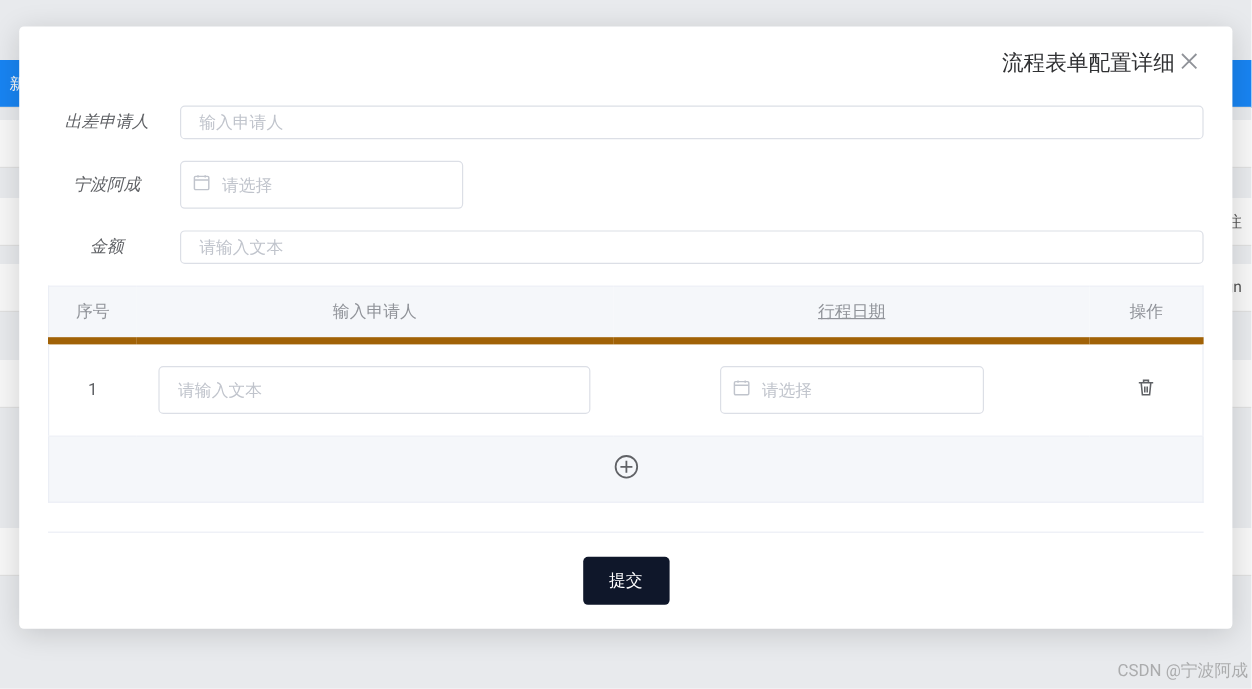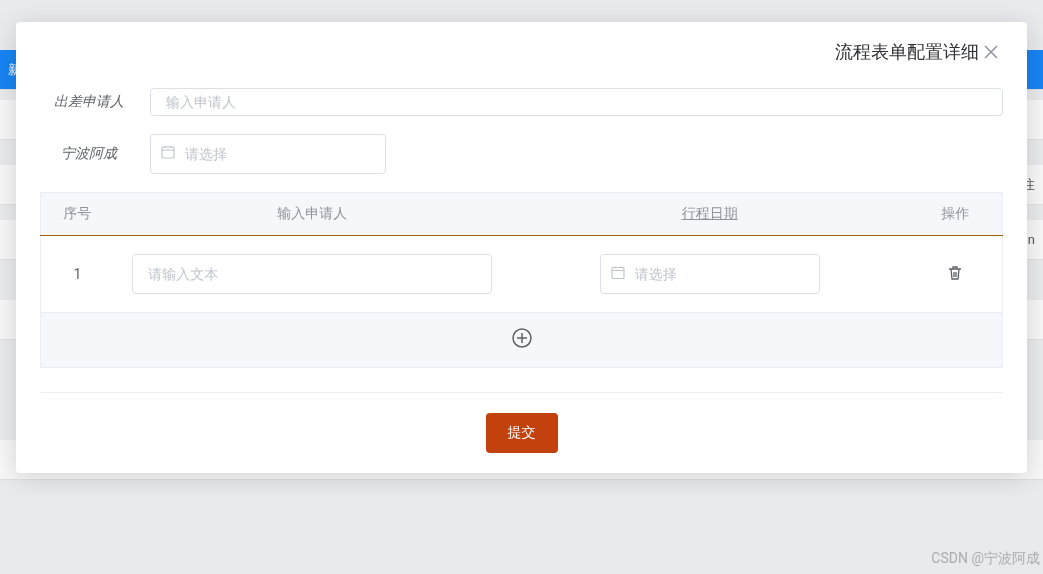--- a/index.html
+++ b/index.html
@@ -121,21 +121,21 @@
       border: 1px solid #ebeef5;
       border-collapse: collapse;
       margin-top: 4px;
     }
     .table th {
       background: #f5f7fa;
       color: #909399;
       font-weight: 500;
       font-size: 14px;
       padding: 12px 8px;
-      border-bottom: 1px solid #a16207;
+      border-bottom: 6px solid #a16207;
       text-align: center;
     }
     .table td {
       padding: 18px 12px;
       border-bottom: 1px solid #ebeef5;
       text-align: center;
       font-size: 14px;
       color: #606266;
       vertical-align: middle;
     }
@@ -189,21 +189,21 @@
     .divider {
       border: none;
       border-top: 1px solid #ebeef5;
       margin: 24px 24px 0;
     }
     .footer {
       text-align: center;
       padding-top: 20px;
     }
     .submit-btn {
-      background: #c2410c;
+      background: #0f172a;
       color: #fff;
       border: none;
       border-radius: 4px;
       padding: 11px 22px;
       font-size: 14px;
       cursor: pointer;
     }
     .watermark {
       position: absolute;
       bottom: 6px;
@@ -260,20 +260,26 @@
             <svg width="16" height="16" viewBox="0 0 16 16" fill="none" stroke="currentColor" stroke-width="1.2">
                 <rect x="2" y="3" width="12" height="11" rx="1"></rect>
                 <path d="M2 6h12M5 2v2M11 2v2"></path>
               </svg>
           </span>
           <input class="date-input" placeholder="请选择" style="">
         </div>
       </div>
     </div>
 
+    <div class="form-row">
+      <div class="form-label">金额</div>
+      <div class="form-control">
+        <input class="input" placeholder="请输入文本" style="">
+      </div>
+    </div>
 
     <table class="table">
       <thead>
         <tr>
           <th class="col-seq">序号</th>
           <th class="col-reason">输入申请人</th>
           <th class="col-date">行程日期</th>
           <th class="col-action">操作</th>
         </tr>
       </thead>

